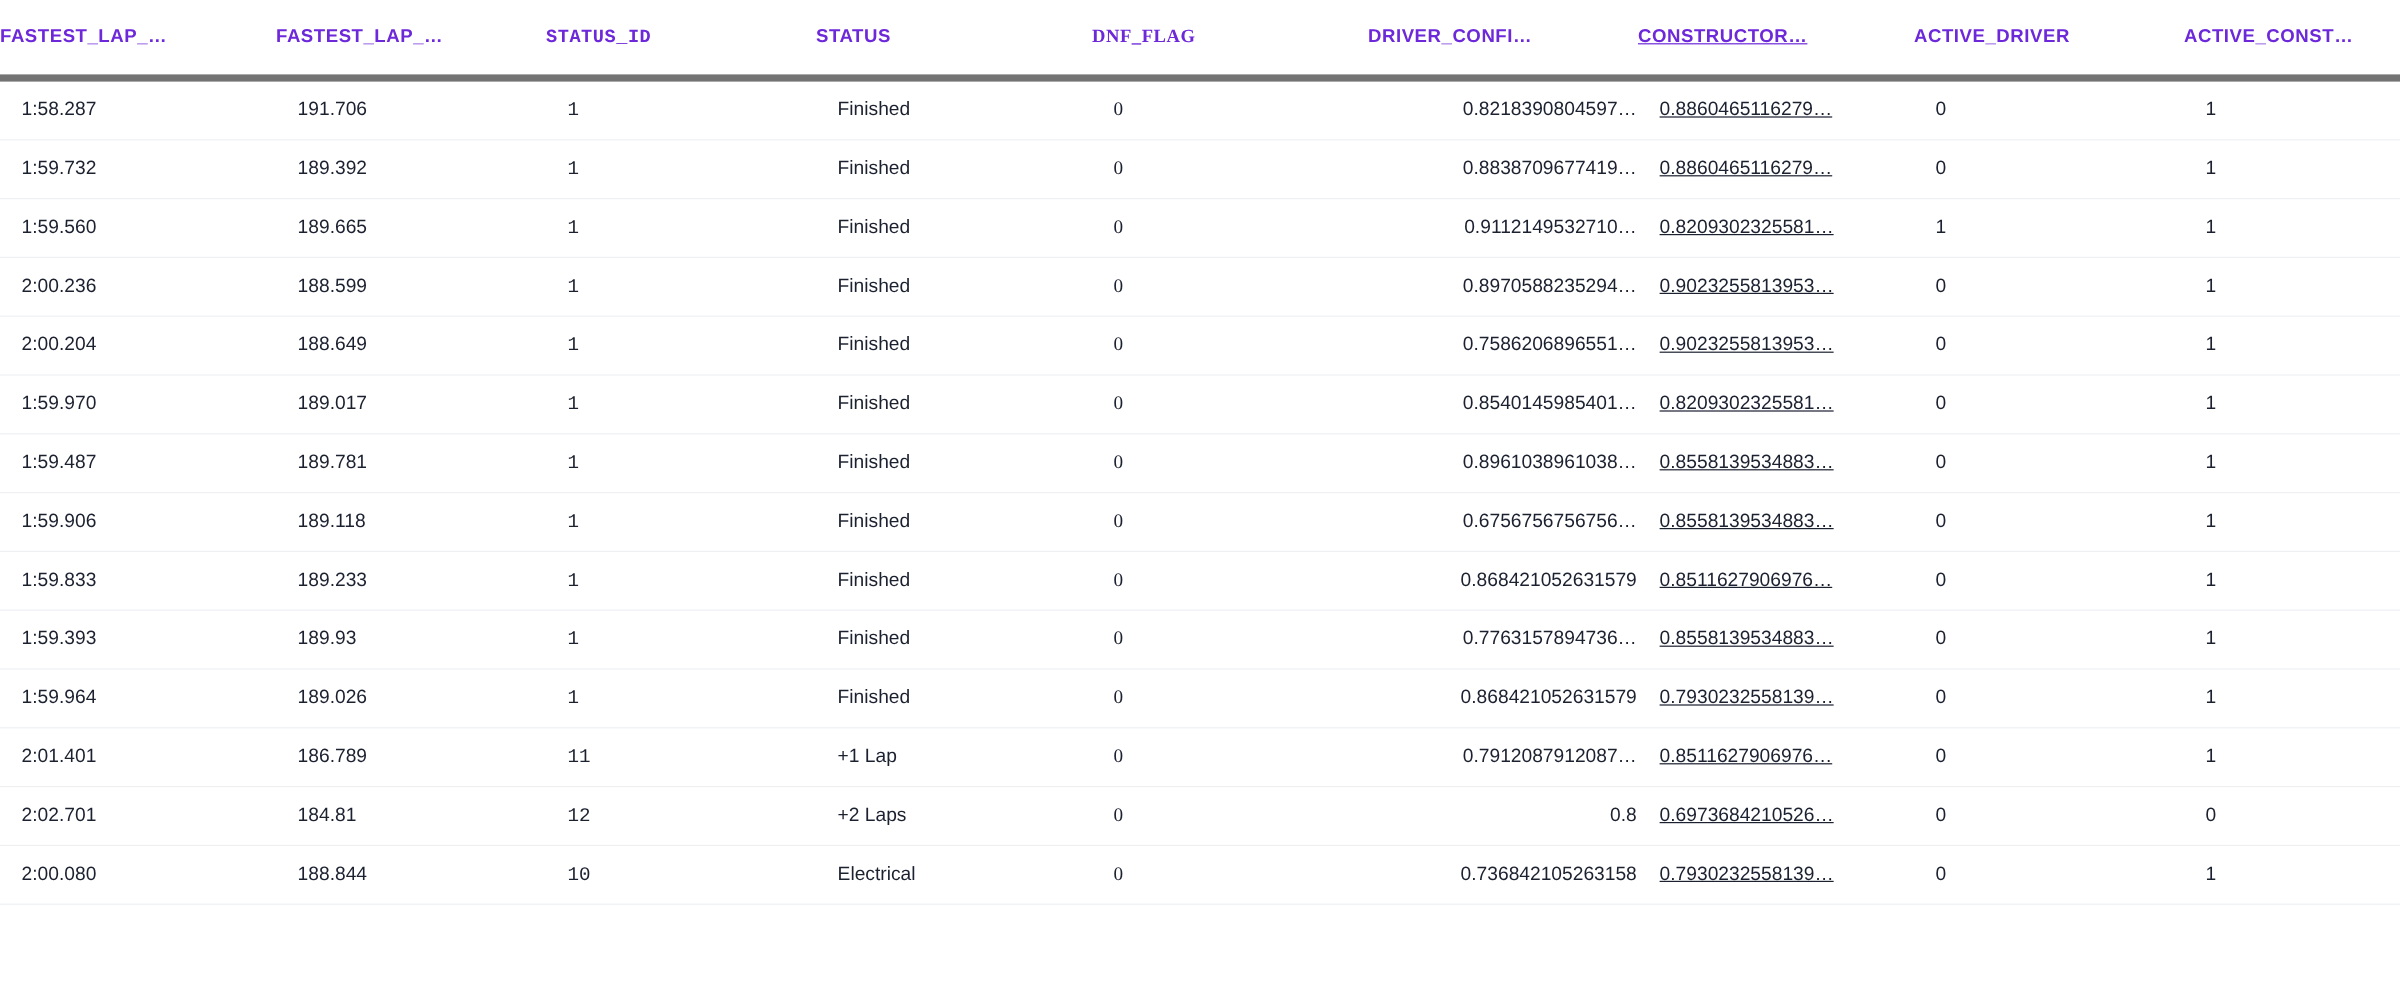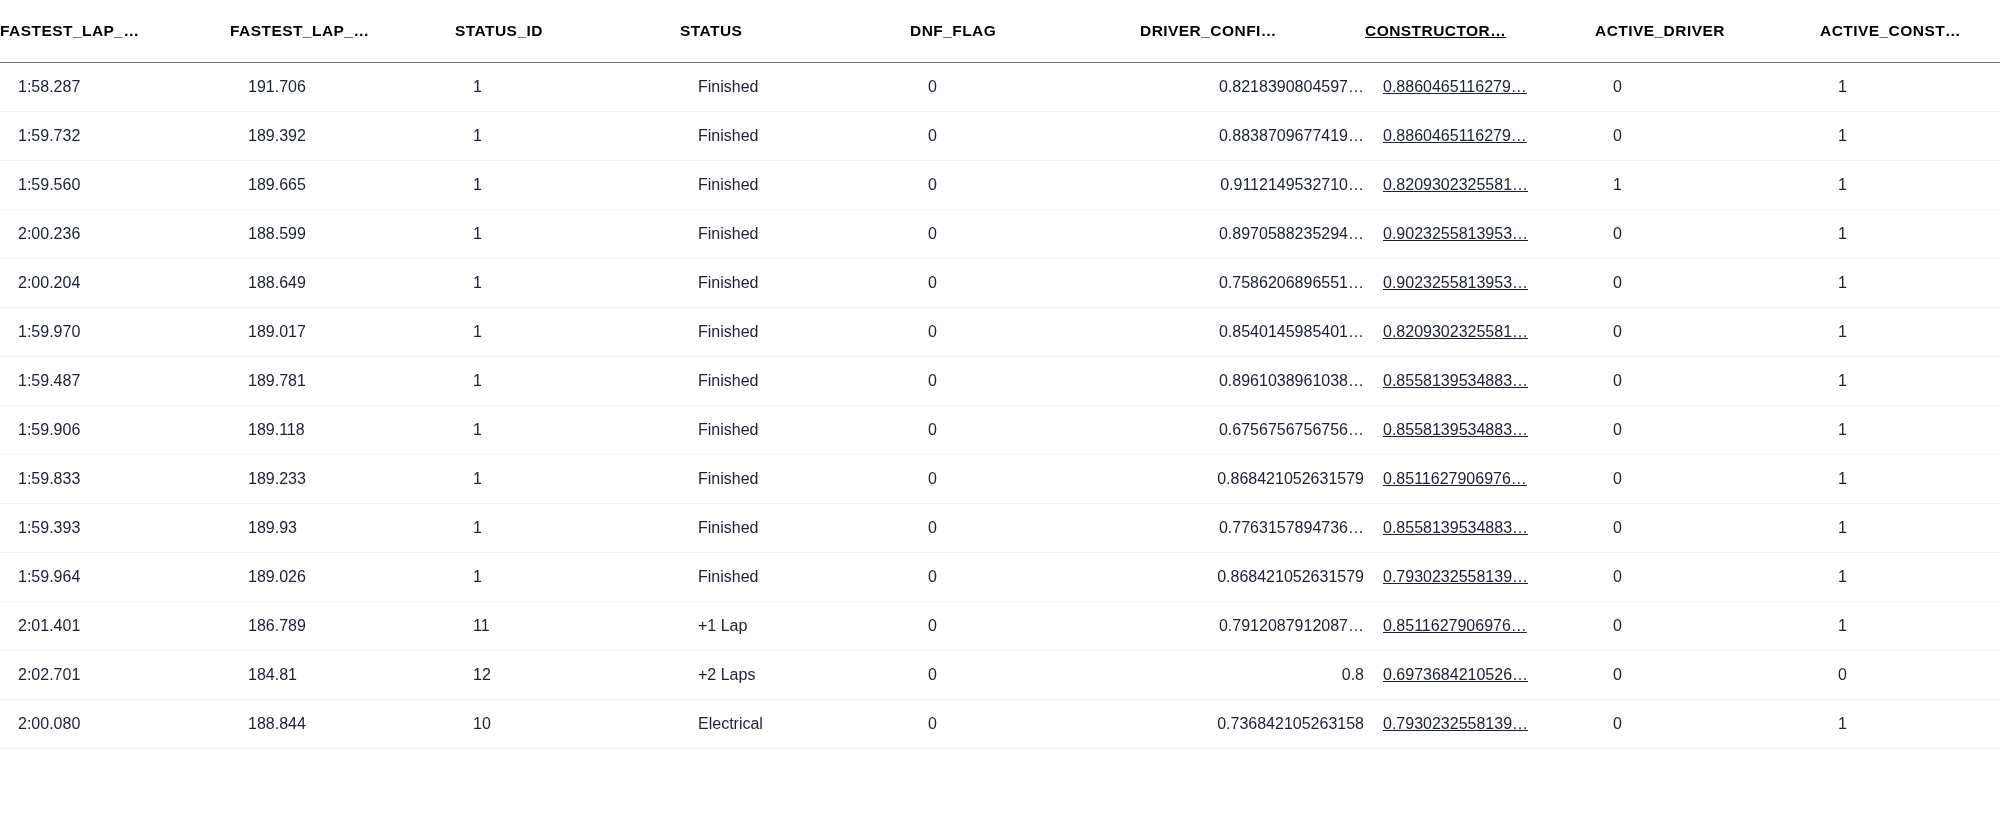--- a/index.html
+++ b/index.html
@@ -19,48 +19,48 @@
   table.grid-table {
     border-collapse: collapse;
     table-layout: fixed;
     width: 2000px;
   }
   table.grid-table thead th {
     text-align: left;
     font-size: 15.5px;
     font-weight: bold;
     letter-spacing: 0.45px;
-    color: #000000;
+    color: #6d28d9;
     padding: 0 0 0 0;
     height: 62px;
     vertical-align: middle;
     background: #ffffff;
-    border-bottom: 1px solid #737373;
+    border-bottom: 6px solid #737373;
     white-space: nowrap;
     overflow: hidden;
     text-overflow: ellipsis;
   }
   table.grid-table tbody td {
     font-size: 16px;
     color: #1c2130;
     height: 46px;
     vertical-align: middle;
     background: #ffffff;
     border-bottom: 1px solid #eef0f4;
     white-space: nowrap;
     overflow: hidden;
     text-overflow: ellipsis;
     font-weight: normal;
   }
   
   .c0 { width: 230px; padding-left: 18px; }
   .c1 { width: 225px; padding-left: 18px; }
-  .c2 { width: 225px; padding-left: 18px; }
+  .c2 { width: 225px; padding-left: 18px; font-family: Liberation Mono, monospace; }
   .c3 { width: 230px; padding-left: 18px; }
-  .c4 { width: 230px; padding-left: 18px; }
+  .c4 { width: 230px; padding-left: 18px; font-family: Liberation Serif, serif; }
   .c5 { width: 225px; padding-left: 18px; text-align: right; }
   .c6 { width: 230px; padding-left: 18px; text-decoration: underline; }
   .c7 { width: 225px; padding-left: 18px; }
   .c8 { width: 180px; padding-left: 18px; }
 </style>
 </head>
 <body>
 
 <div class="data-grid">
   <table class="grid-table">

